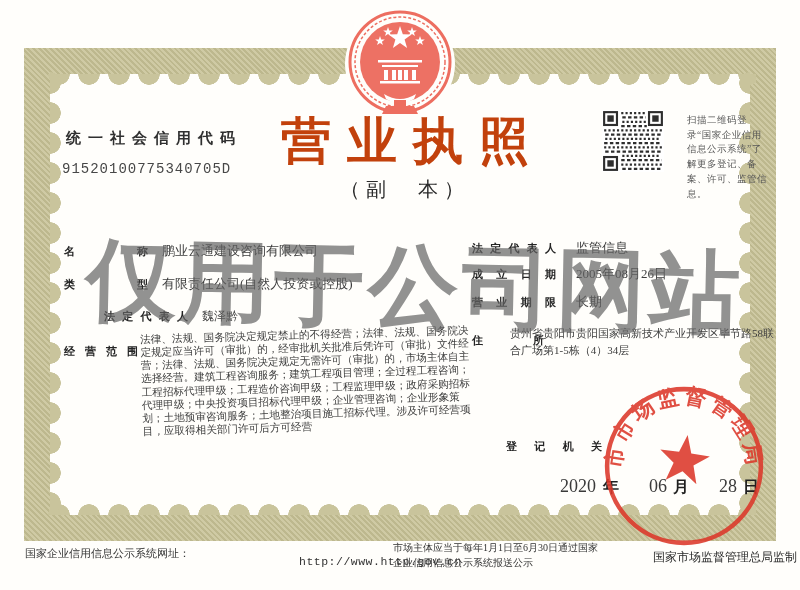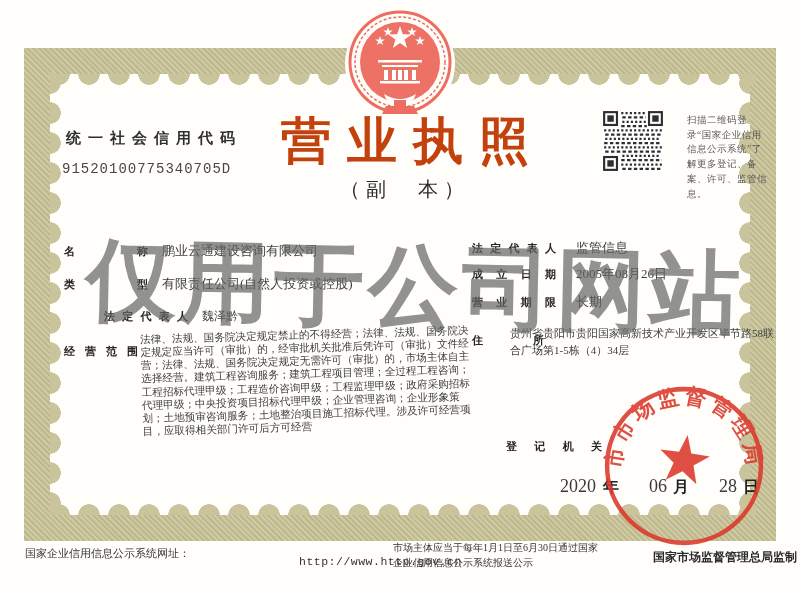--- a/index.html
+++ b/index.html
@@ -61,21 +61,21 @@
     left:86px;top:226px;width:620px;
     font-size:90px;font-weight:bold;letter-spacing:4px;white-space:nowrap;
     color:rgba(100,100,100,0.70);
     transform:rotate(1.2deg);
     z-index:60;pointer-events:none;
   }
 
   .footer-left{left:25px;top:546px;font-size:11px;color:#333;}
   .footer-url{left:299px;top:555px;font-size:11.5px;color:#333;font-family:"Liberation Mono","DejaVu Sans Mono",monospace;letter-spacing:0.5px;}
   .footer-notice{left:393px;top:541px;width:208px;font-size:10px;line-height:1.45;color:#333;}
-  .footer-right{left:653px;top:549px;font-size:12px;font-weight:bold;color:#2b2b2b;}
+  .footer-right{left:653px;top:549px;font-size:12px;font-weight:normal;color:#2b2b2b;}
   .z10{z-index:10;}
 </style>
 </head>
 <body>
 
 <div class="page">
 
   <div class="frame">
     <div class="scallop sc-top"></div>
     <div class="scallop sc-bottom"></div>

